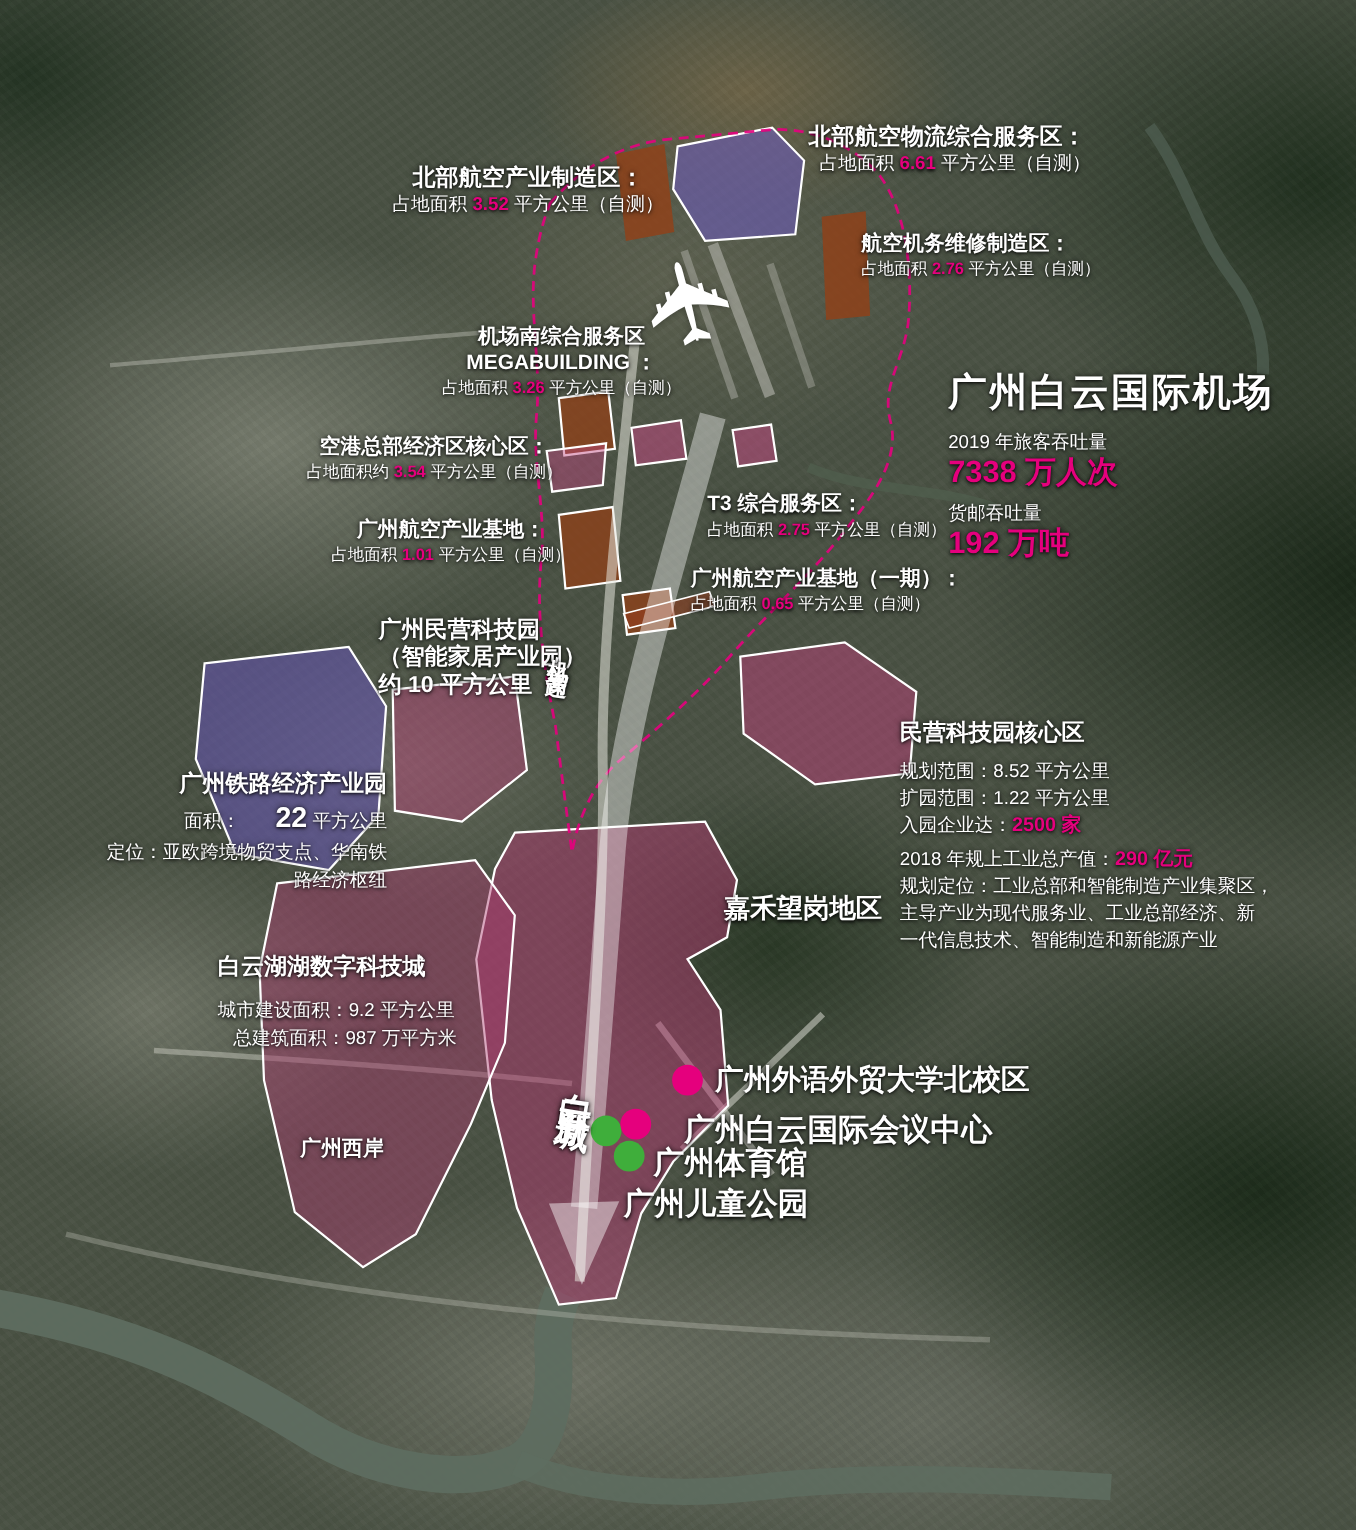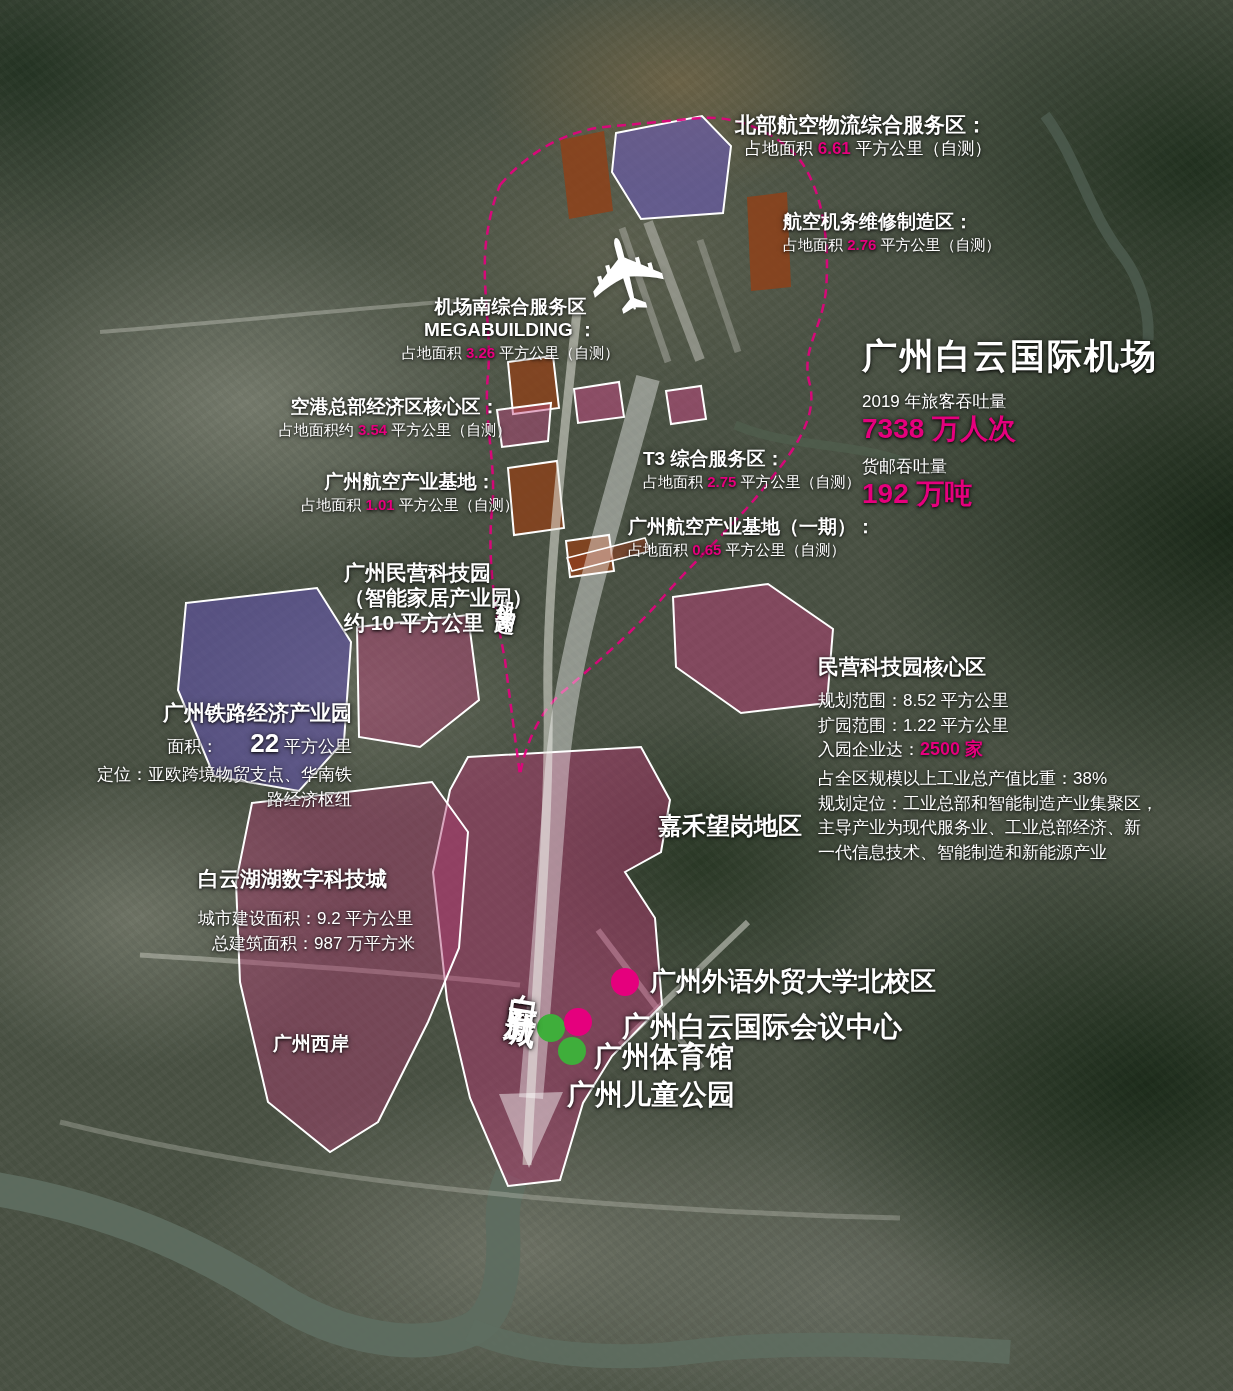--- a/index.html
+++ b/index.html
@@ -110,20 +110,24 @@
     <circle cx="625" cy="982" r="14" fill="#e5007d"></circle>
   </svg>
 
   <span class="plane">✈</span>
 
   <div class="lbl" style="left:735px;top:112px;">
     <div class="t2">北部航空物流综合服务区：</div>
     <div class="s2" style="margin-left:10px;"><span>占地面积 </span><span class="mag">6.61</span><span> 平方公里（自测）</span></div>
   </div>
 
+  <div class="lbl ta-c" style="left:330px;top:149px;width:300px;">
+    <div class="t2">北部航空产业制造区：</div>
+    <div class="s2"><span>占地面积 </span><span class="mag">3.52</span><span> 平方公里（自测）</span></div>
+  </div>
 
   <div class="lbl" style="left:783px;top:211px;">
     <div class="t">航空机务维修制造区：</div>
     <div class="s"><span>占地面积 </span><span class="mag">2.76</span><span> 平方公里（自测）</span></div>
   </div>
 
   <div class="lbl ta-c" style="left:398px;top:296px;width:225px;">
     <div class="t">机场南综合服务区</div>
     <div class="t">MEGABUILDING ：</div>
     <div class="s"><span>占地面积 </span><span class="mag">3.26</span><span> 平方公里（自测）</span></div>
@@ -165,21 +169,21 @@
 
   <div class="lbl vert" style="left:496px;top:584px;font-size:20px;font-weight:bold;letter-spacing:5px;transform:rotate(7deg);">
     <span>机场高速</span>
   </div>
 
   <div class="lbl" style="left:818px;top:654px;">
     <div class="t2" style="margin-bottom:10px;">民营科技园核心区</div>
     <div class="s2">规划范围：8.52 平方公里</div>
     <div class="s2">扩园范围：1.22 平方公里</div>
     <div class="s2"><span>入园企业达：</span><span class="mag-big">2500 家</span></div>
-    <div class="s2" style="margin-top:4px;">占全区规模以上工业总产值比重：38%</div>
+    <div class="s2" style="margin-top:6px;"><span>2018 年规上工业总产值：</span><span class="mag-big">290 亿元</span></div>
     <div class="s2">规划定位：工业总部和智能制造产业集聚区，</div>
     <div class="s2">主导产业为现代服务业、工业总部经济、新</div>
     <div class="s2">一代信息技术、智能制造和新能源产业</div>
   </div>
 
   <div class="lbl ta-r" style="right:881px;top:700px;">
     <div class="t2">广州铁路经济产业园</div>
     <div class="s2"><span>面积：</span><span style="font-size:26px;font-weight:bold;margin-left:32px;">22</span><span> 平方公里</span></div>
     <div class="s2">定位：亚欧跨境物贸支点、华南铁</div>
     <div class="s2">路经济枢纽</div>

